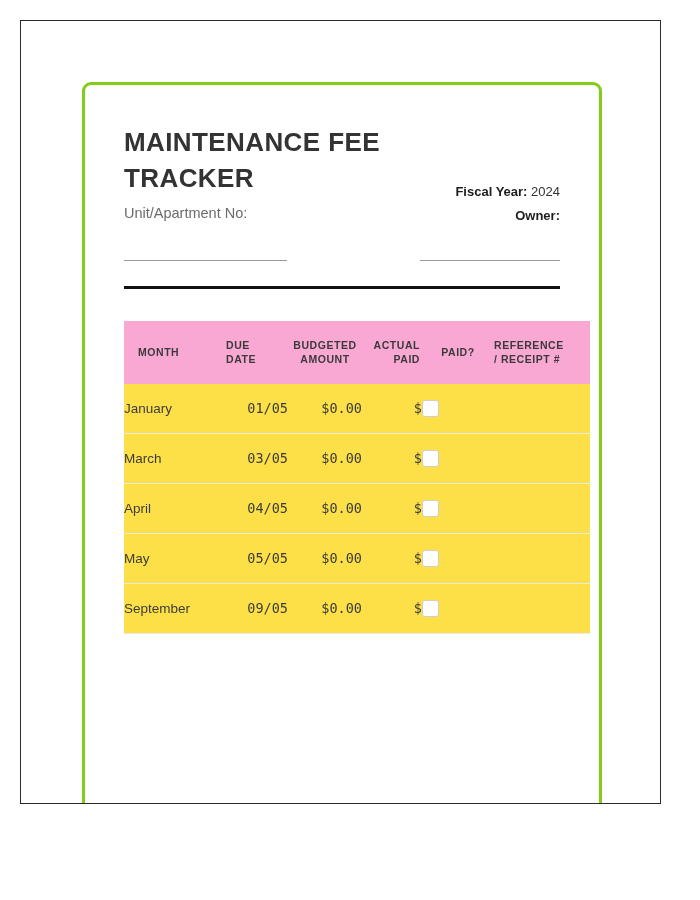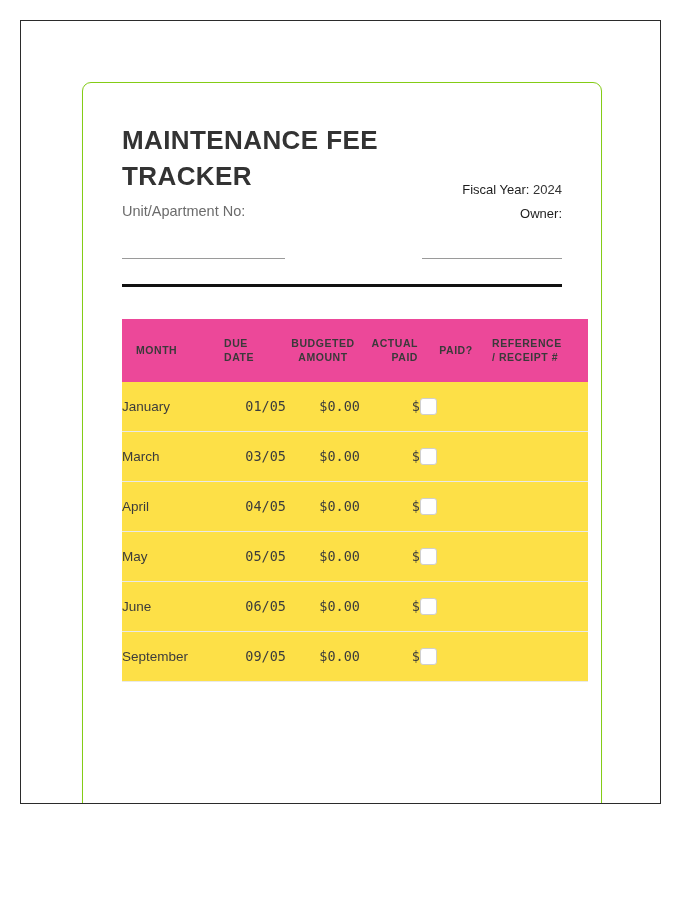--- a/index.html
+++ b/index.html
@@ -41,21 +41,21 @@
   }
 
   
   .doc-card {
     position: absolute;
     left: 61px;
     top: 61px;
     width: 520px;
     min-height: 760px;
     background: #ffffff;
-    border: 1px solid #84cc16;
+    border: 3px solid #84cc16;
     border-radius: 9px;
     box-sizing: border-box;
     box-shadow: 0 1px 3px rgba(0,0,0,0.045);
     padding: 40px 39px 0 39px;
   }
 
   
   .doc-header {
     position: relative;
   }
@@ -90,21 +90,21 @@
     position: absolute;
     right: 0;
     top: -18px;
     text-align: right;
     font-size: 13px;
     color: #222222;
     line-height: 1.85;
   }
 
   .right-meta .m-key {
-    font-weight: normal;
+    font-weight: bold;
     color: #1d1d1d;
   }
 
   .right-meta .m-val {
     font-weight: normal;
     color: #333333;
   }
 
   
   .blank-rules {
@@ -131,21 +131,21 @@
 
   
   .fee-table {
     width: 100%;
     border-collapse: collapse;
     margin-top: 32px;
     table-layout: fixed;
   }
 
   .fee-table thead tr {
-    background: #ec4899;
+    background: #f9a8d4;
   }
 
   .fee-table th {
     font-size: 10.5px;
     font-weight: bold;
     color: #3a3a3a;
     letter-spacing: 0.55px;
     padding: 17px 0;
     vertical-align: middle;
     line-height: 1.35;
@@ -289,28 +289,20 @@
             </tr>
             <tr>
               <td class="c-month">May</td>
               <td class="c-due">05/05</td>
               <td class="c-bud">$0.00</td>
               <td class="c-act">$</td>
               <td class="c-paid"><span class="checkbox"></span></td>
               <td class="c-ref"></td>
             </tr>
             <tr>
-              <td class="c-month">June</td>
-              <td class="c-due">06/05</td>
-              <td class="c-bud">$0.00</td>
-              <td class="c-act">$</td>
-              <td class="c-paid"><span class="checkbox"></span></td>
-              <td class="c-ref"></td>
-            </tr>
-            <tr>
               <td class="c-month">September</td>
               <td class="c-due">09/05</td>
               <td class="c-bud">$0.00</td>
               <td class="c-act">$</td>
               <td class="c-paid"><span class="checkbox"></span></td>
               <td class="c-ref"></td>
             </tr>
           </tbody>
       </table>
 

